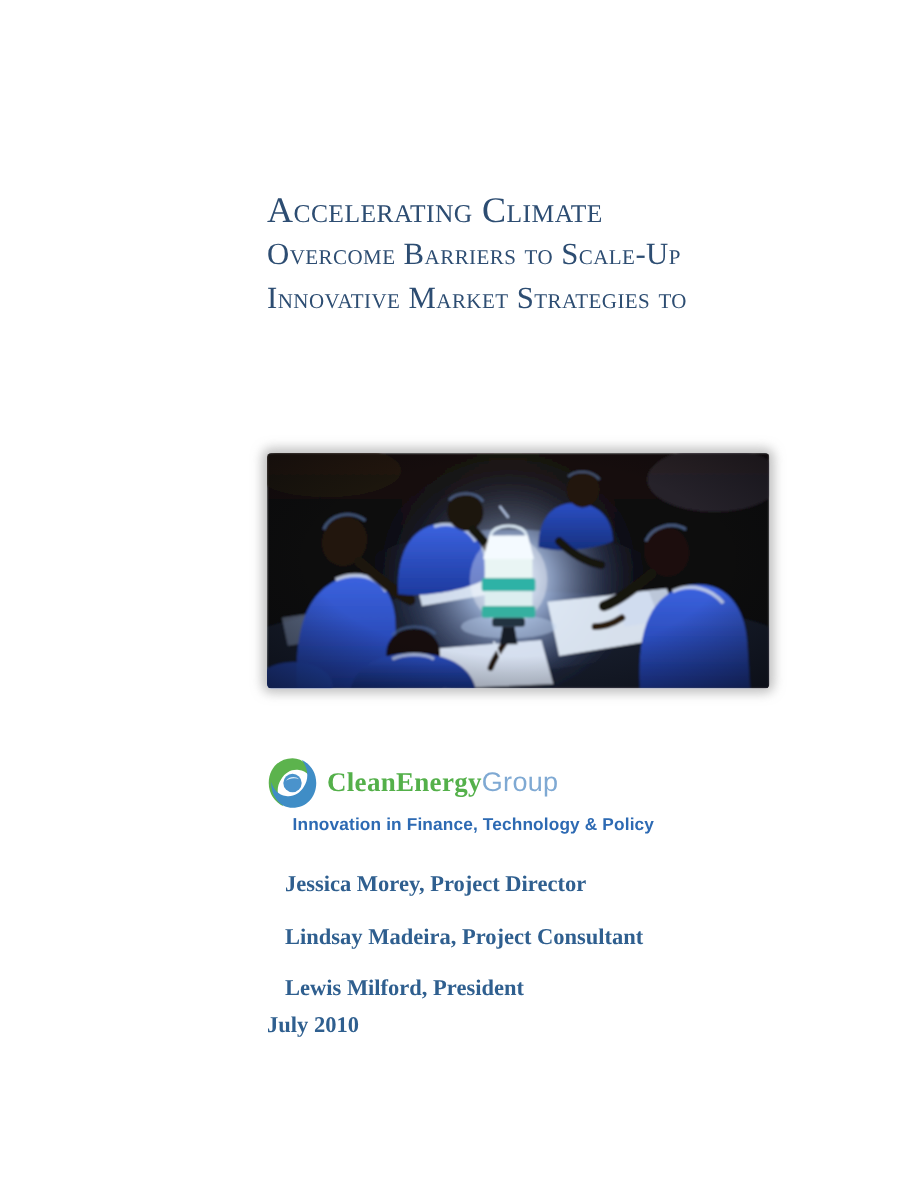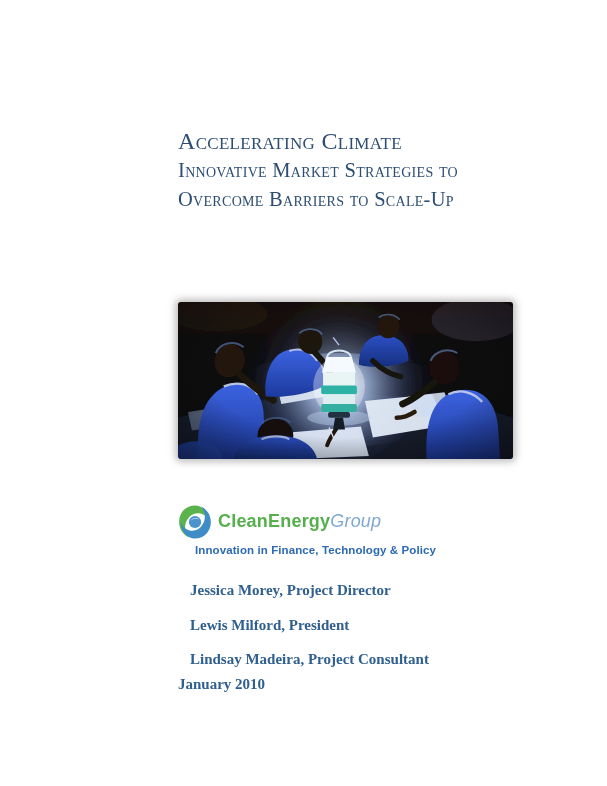--- a/index.html
+++ b/index.html
@@ -59,22 +59,22 @@
     gap: 5px;
   }
   .logo-icon svg { display: block; }
   .brand-text {
     font-family: "Liberation Sans", sans-serif;
     font-size: 18px;
     letter-spacing: 0.2px;
     white-space: nowrap;
     padding-bottom: 2px;
   }
-  .brand-green { font-weight: 700; color: #54b04a; }
-  .brand-group { font-weight: 400; color: #7fa9d3; font-style: italic; }
+  .brand-green { font-weight: 700; color: #54b04a; font-family: Liberation Serif, serif; }
+  .brand-group { font-weight: 400; color: #7fa9d3; }
   .logo-tagline {
     position: absolute;
     left: 180px;
     top: 544px;
     font-family: "Liberation Sans", sans-serif;
     font-size: 11.5px;
     font-weight: 700;
     color: #2d6ab3;
     letter-spacing: 0.1px;
     white-space: nowrap;
@@ -105,22 +105,22 @@
     line-height: 22px;
   }
 </style>
 </head>
 <body>
 
 <div class="page">
 
   <div class="title-block">
     <div class="title-line-lg">Accelerating Climate</div>
+    <div class="title-line-sm">Overcome Barriers to Scale-Up</div>
     <div class="title-line-sm">Innovative Market Strategies to</div>
-    <div class="title-line-sm">Overcome Barriers to Scale-Up</div>
   </div>
 
   <div class="photo-wrap">
     <svg viewBox="0 0 337 160" width="335" height="157" preserveAspectRatio="none">
       <defs>
         <radialGradient id="glow" gradientUnits="userSpaceOnUse" cx="162" cy="86" r="100">
           <stop offset="0" stop-color="#eaf3ff" stop-opacity="0.95"></stop>
           <stop offset="0.3" stop-color="#a8bfe9" stop-opacity="0.55"></stop>
           <stop offset="0.65" stop-color="#43527a" stop-opacity="0.28"></stop>
           <stop offset="1" stop-color="#0a0b10" stop-opacity="0"></stop>
@@ -232,19 +232,19 @@
         <circle cx="50" cy="50" r="17" fill="#4a93cc"></circle>
         <path d="M38 46 C 42 38 56 36 62 43 C 55 40 44 41 38 46 Z" fill="#e9f3fb" opacity="0.9"></path>
       </svg>
     </span>
     <span class="brand-text"><span class="brand-green">CleanEnergy</span><span class="brand-group">Group</span></span>
   </div>
   <div class="logo-tagline">Innovation in Finance, Technology &amp; Policy</div>
 
   <div class="authors">
     <p>Jessica Morey, Project Director</p>
+    <p>Lindsay Madeira, Project Consultant</p>
     <p>Lewis Milford, President</p>
-    <p>Lindsay Madeira, Project Consultant</p>
-  </div>
-
-  <p class="date-line">January 2010</p>
+  </div>
+
+  <p class="date-line">July 2010</p>
 
 </div>
 
 </body></html>

